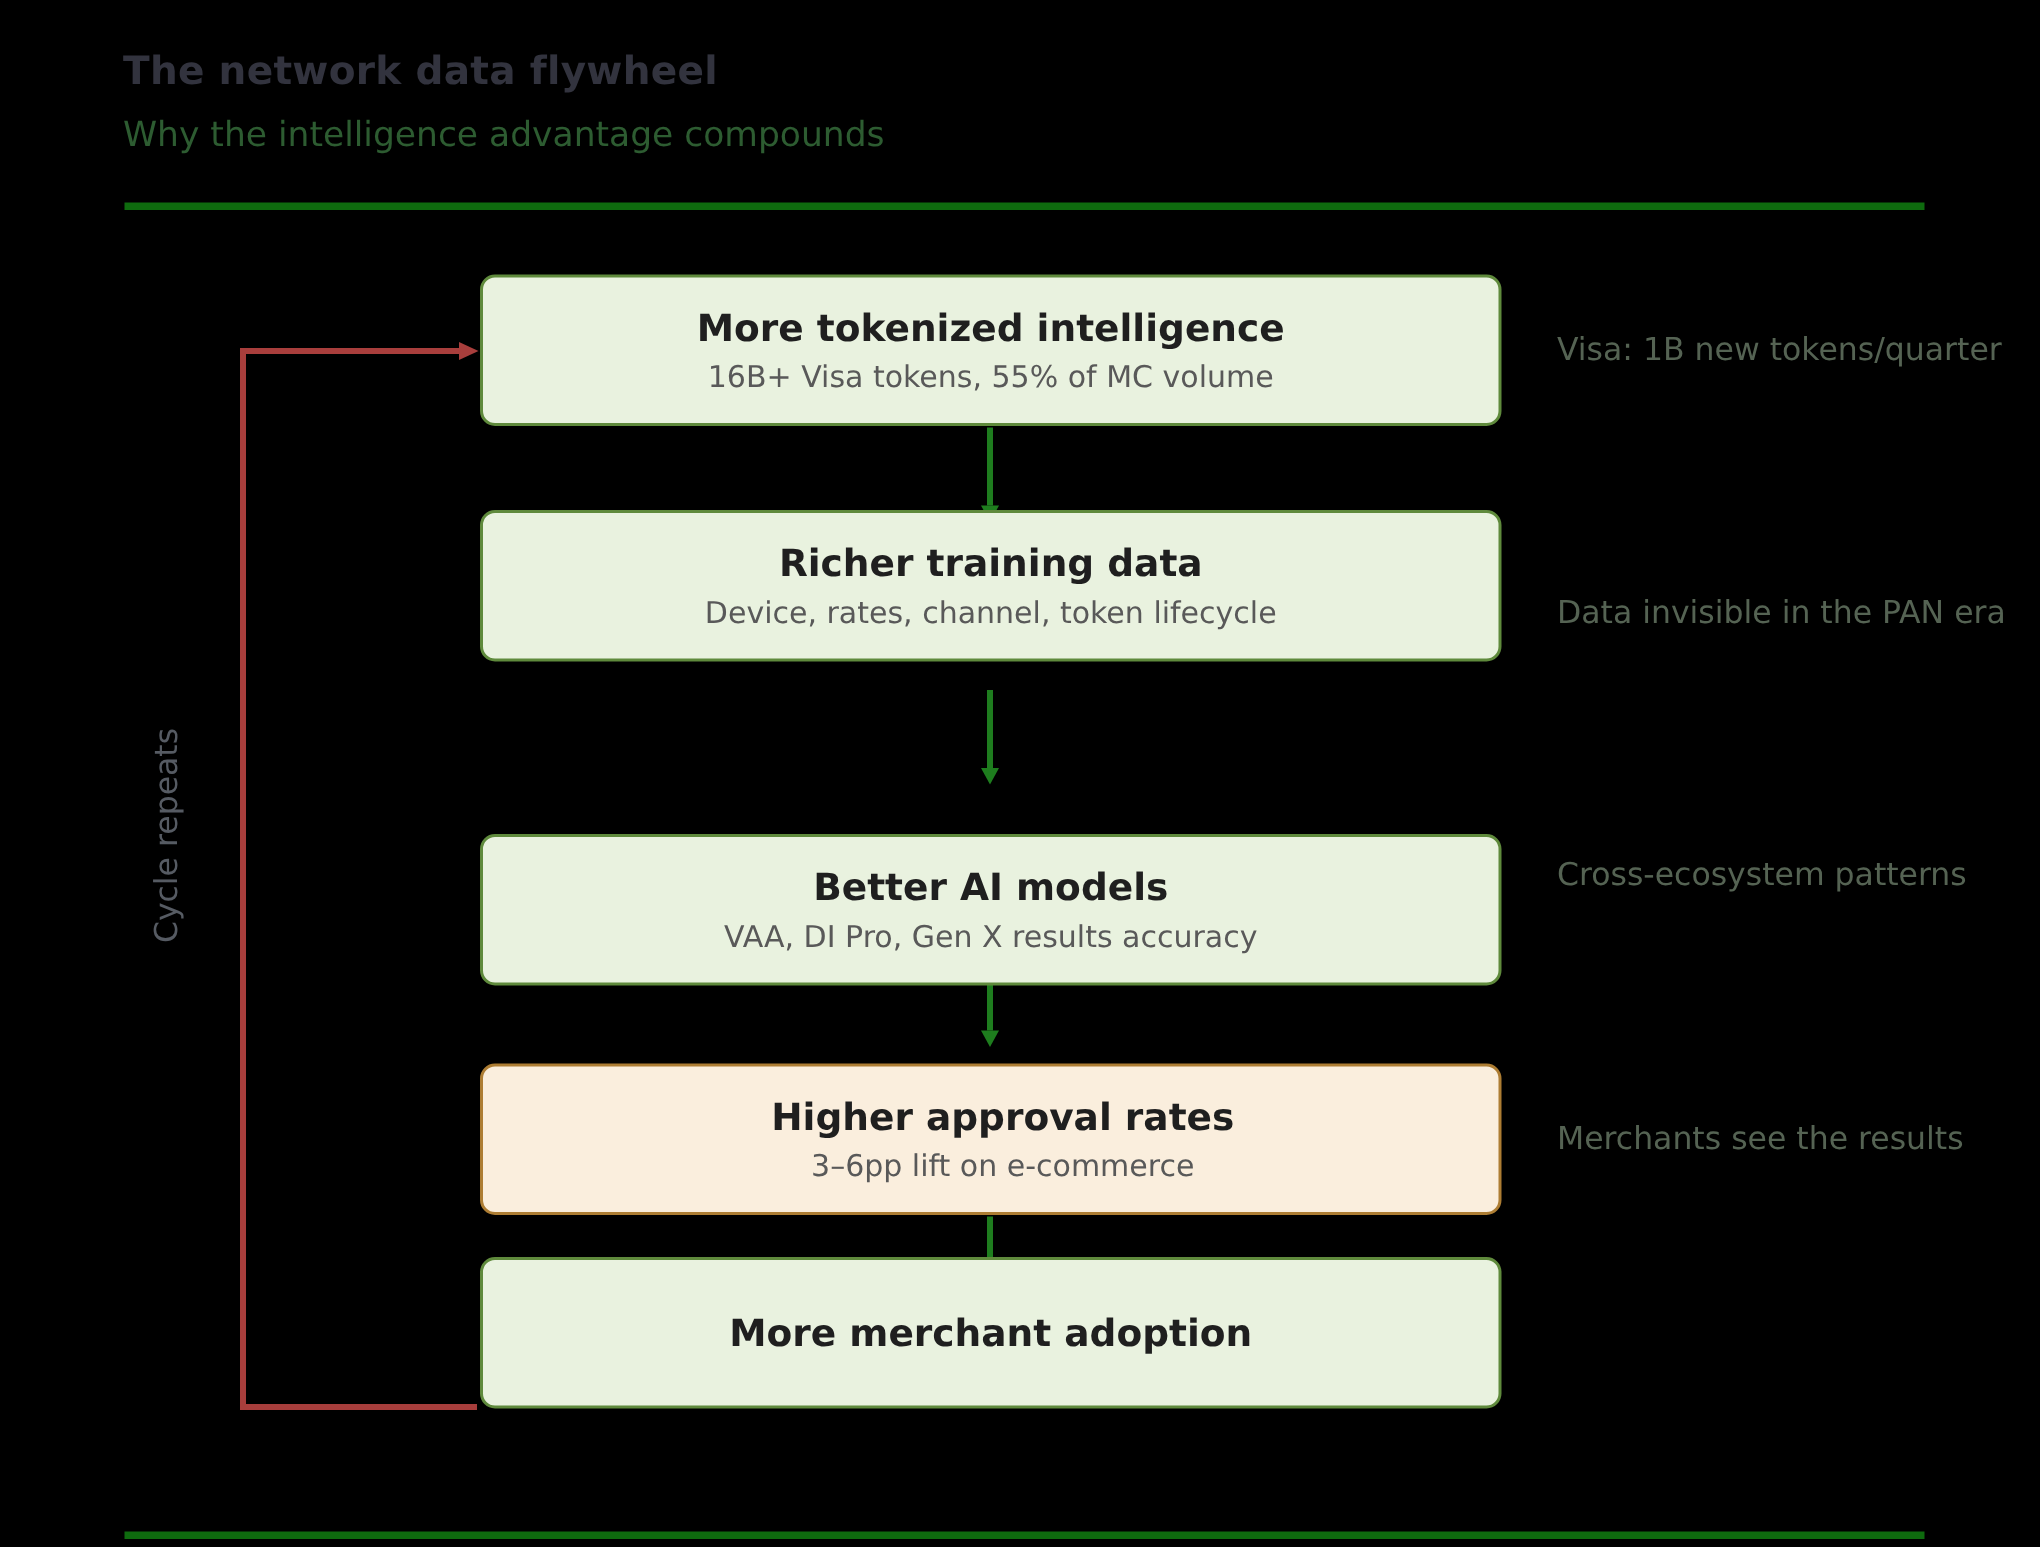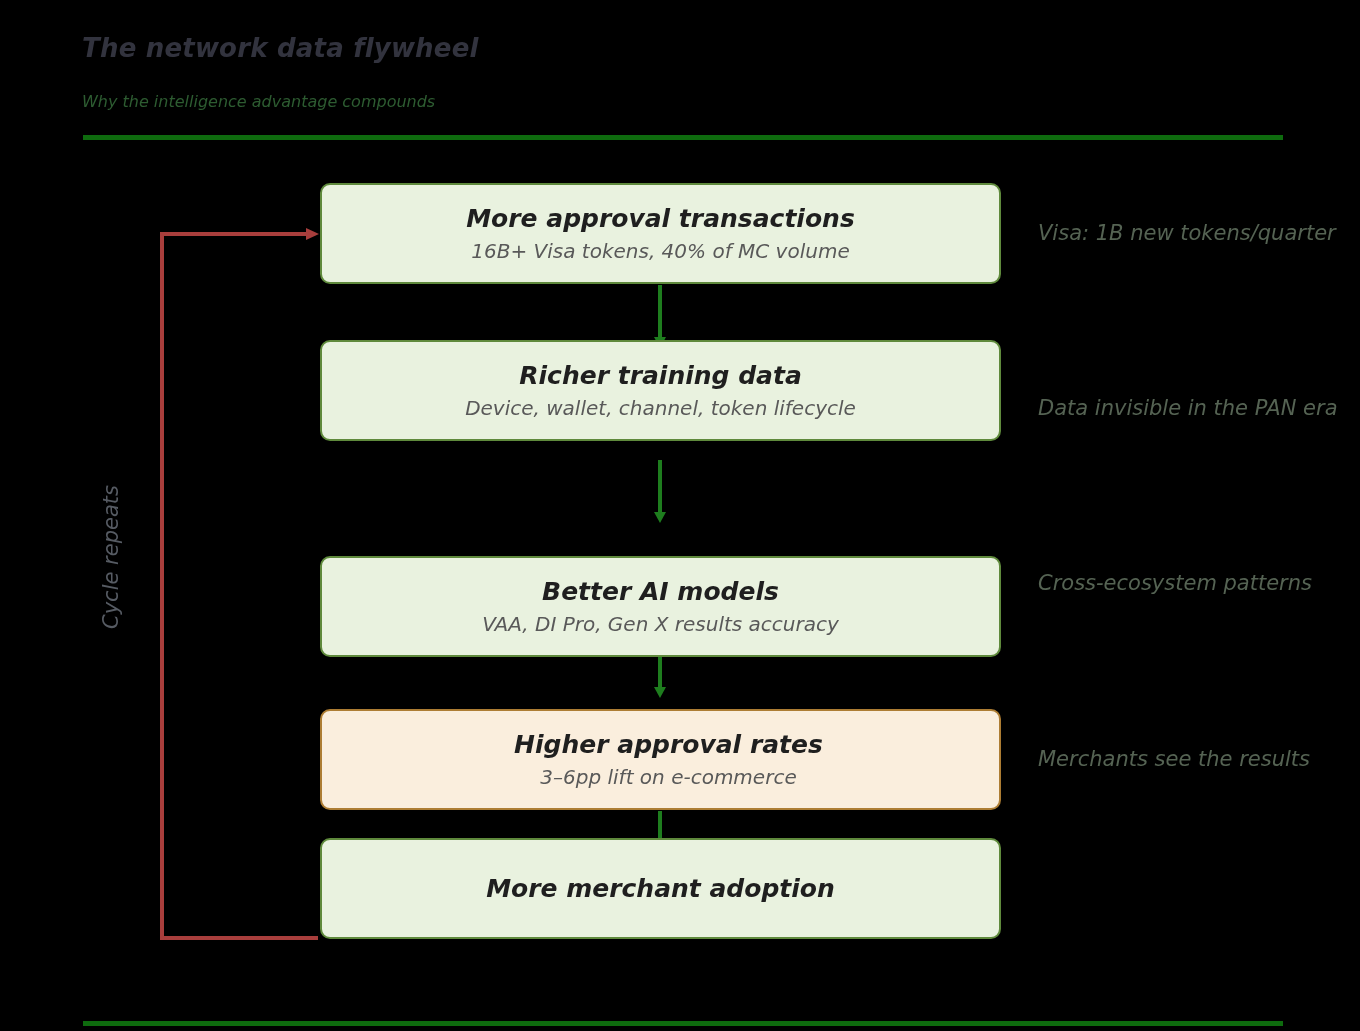--- a/index.html
+++ b/index.html
@@ -7,36 +7,35 @@
     padding: 0;
     background: #000000;
   }
   #canvas {
     position: relative;
     width: 1360px;
     height: 1031px;
     background: var(--background, #000);
     overflow: hidden;
     font-family: "DejaVu Sans", sans-serif;
-    font-style: italic;
   }
   .page-title {
     position: absolute;
     left: 82px;
     top: 33px;
     font-size: 26px;
     font-weight: bold;
     color: var(--title-color, #32333e);
     letter-spacing: 0.2px;
   }
   .page-subtitle {
     position: absolute;
     left: 82px;
-    top: 92px;
-    font-size: 16px;
+    top: 77px;
+    font-size: 23px;
     color: var(--subtitle-color, #2d5c31);
   }
   .rule {
     position: absolute;
     left: 83px;
     width: 1200px;
     height: 5px;
     background: var(--accent-green, #0e6b0e);
   }
   .rule.top { top: 135px; }
@@ -139,28 +138,28 @@
     <polygon class="green-head" points="654,512 666,512 660,523"></polygon>
     <line class="green-line" x1="660" y1="635" x2="660" y2="687"></line>
     <polygon class="green-head" points="654,687 666,687 660,698"></polygon>
     <line class="green-line" x1="660" y1="811" x2="660" y2="863"></line>
     <polygon class="green-head" points="654,863 666,863 660,874"></polygon>
   </svg>
 
   <div class="cycle-label">Cycle repeats</div>
 
   <div class="box green" style="top:183px">
-    <div class="box-title">More approval transactions</div>
-    <div class="box-subtitle">16B+ Visa tokens, 40% of MC volume</div>
+    <div class="box-title">More tokenized intelligence</div>
+    <div class="box-subtitle">16B+ Visa tokens, 55% of MC volume</div>
   </div>
   <div class="note" style="top:219px">Visa: 1B new tokens/quarter</div>
 
   <div class="box green" style="top:340px">
     <div class="box-title">Richer training data</div>
-    <div class="box-subtitle">Device, wallet, channel, token lifecycle</div>
+    <div class="box-subtitle">Device, rates, channel, token lifecycle</div>
   </div>
   <div class="note" style="top:394px">Data invisible in the PAN era</div>
 
   <div class="box green" style="top:556px">
     <div class="box-title">Better AI models</div>
     <div class="box-subtitle">VAA, DI Pro, Gen X results accuracy</div>
   </div>
   <div class="note" style="top:569px">Cross-ecosystem patterns</div>
 
   <div class="box orange" style="top:709px">

